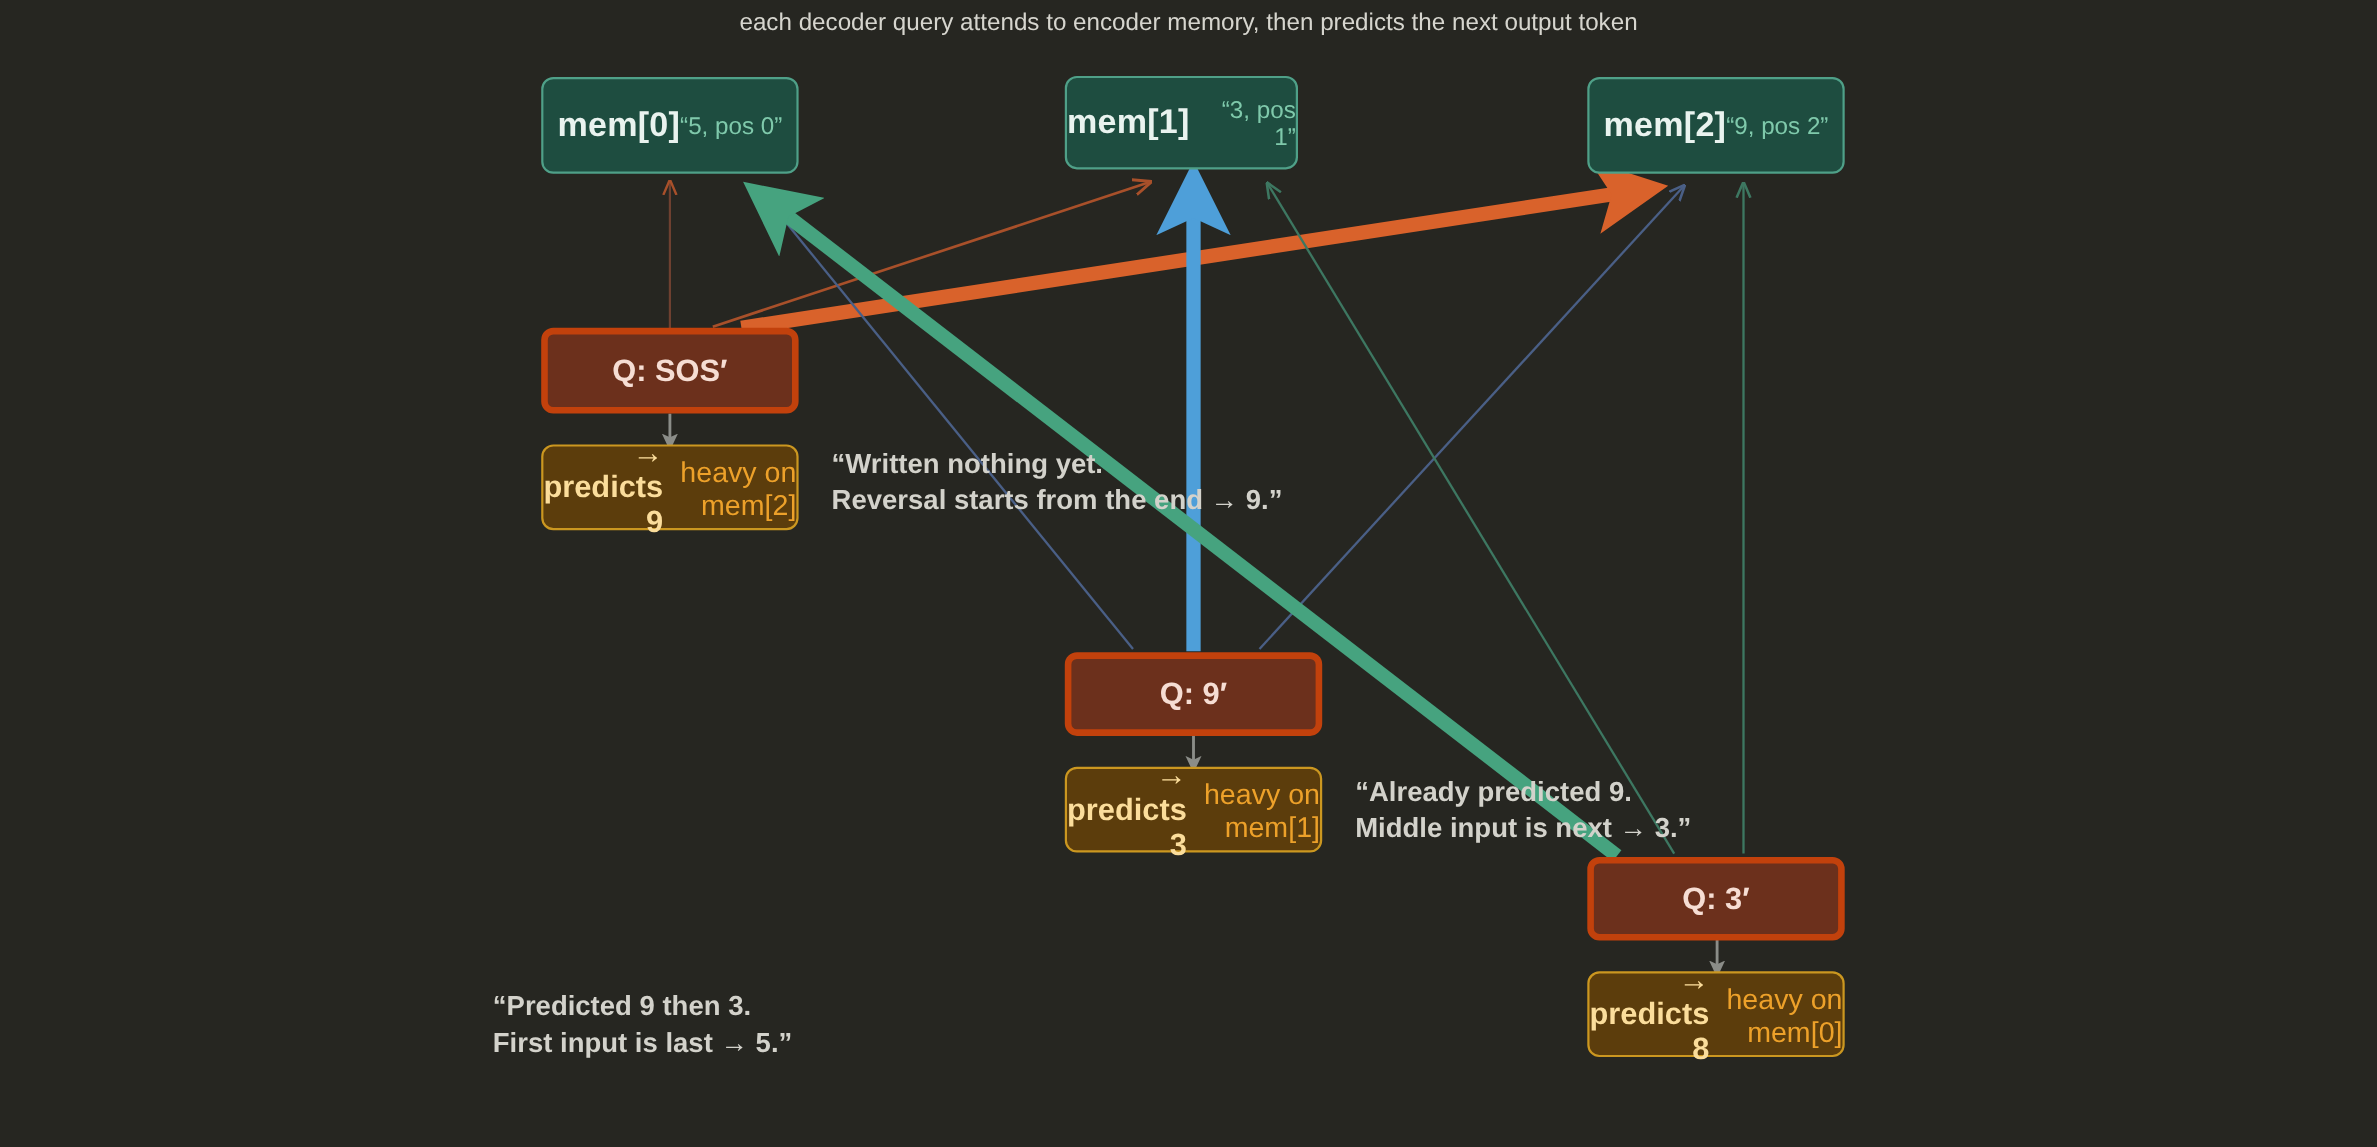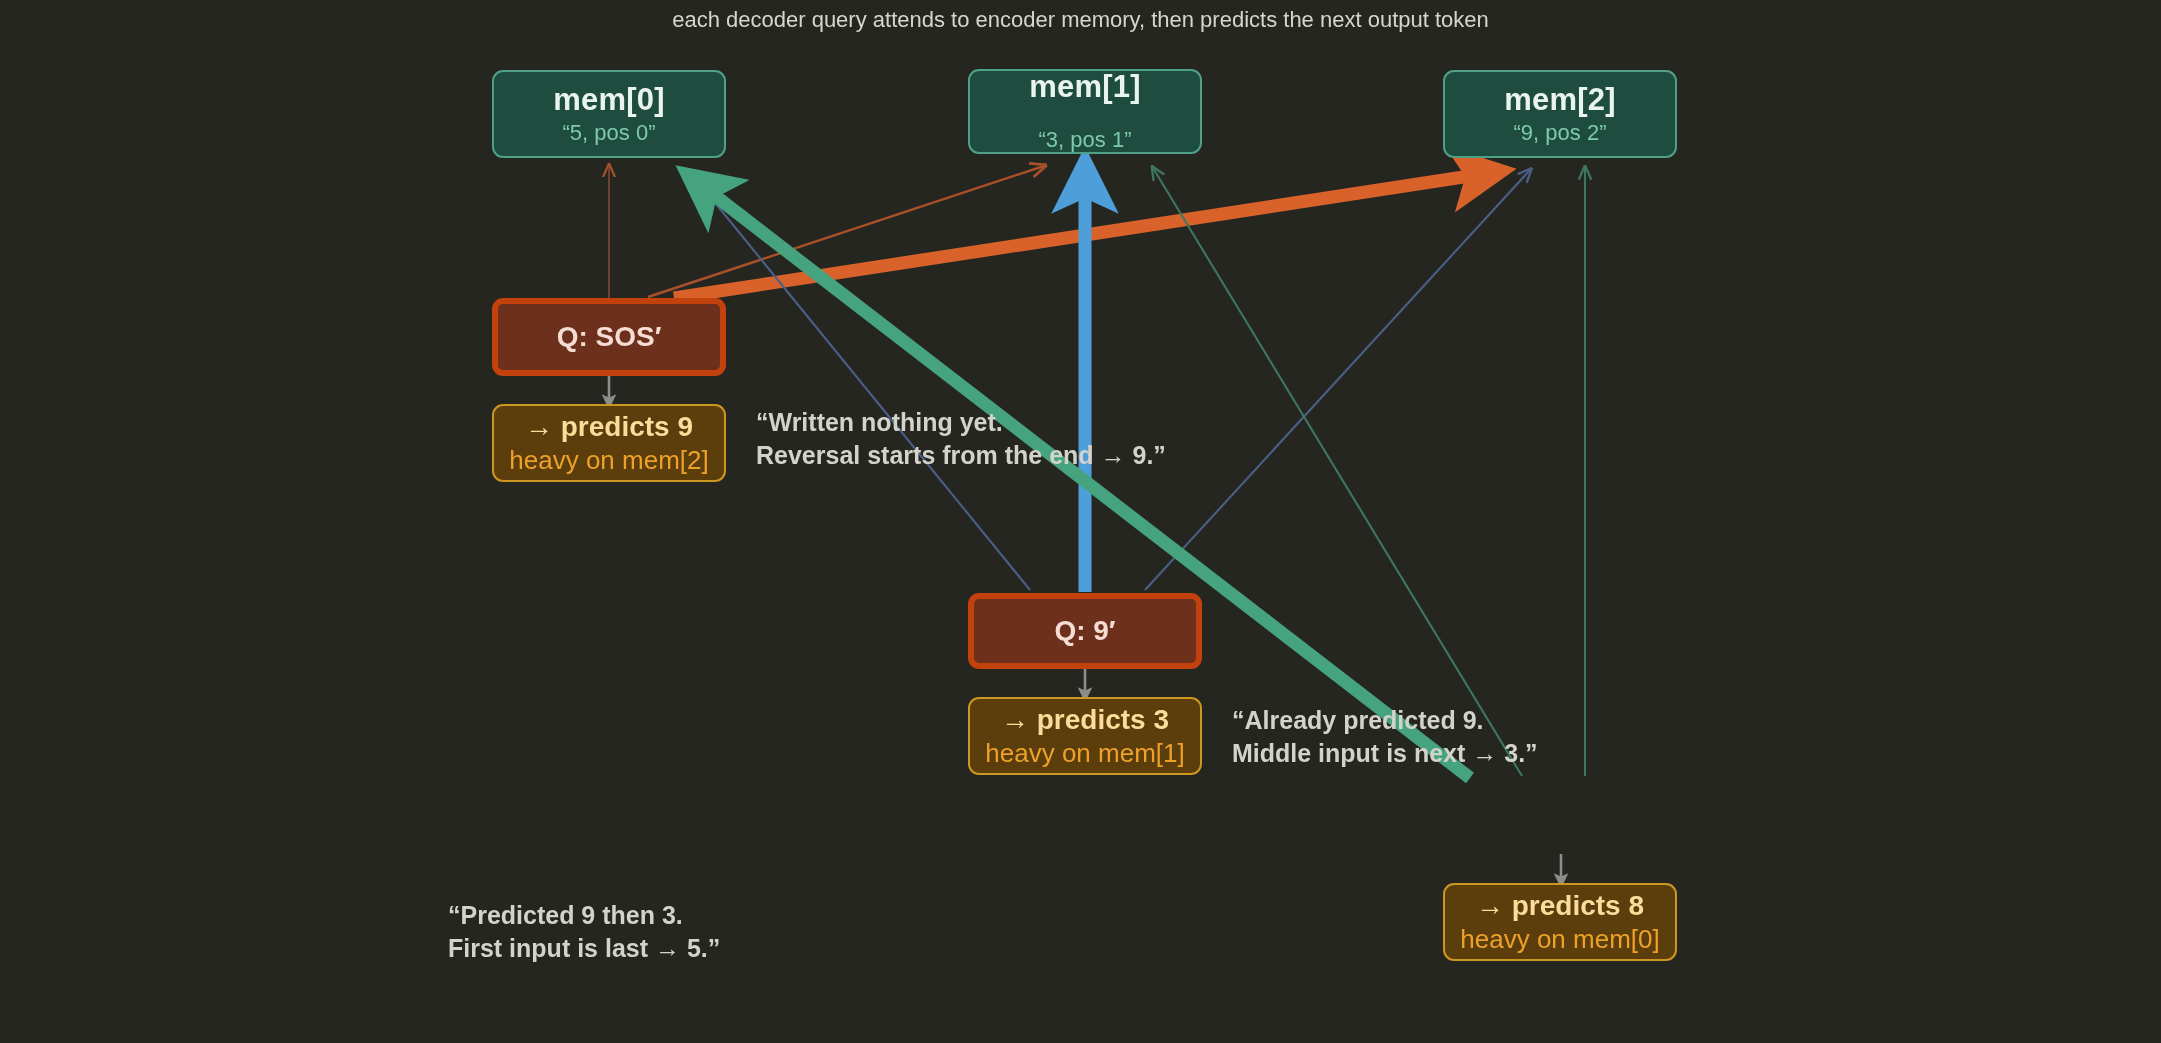--- a/index.html
+++ b/index.html
@@ -6,22 +6,22 @@
   html,body{margin:0;padding:0;background:#262621;}
   body{
     width:2161px;height:1043px;overflow:hidden;
     font-family:"Liberation Sans","DejaVu Sans",sans-serif;
     position:relative;
   }
   #stage{position:absolute;left:0;top:0;width:2161px;height:1043px;}
   svg#wires{position:absolute;left:0;top:0;width:2161px;height:1043px;pointer-events:none;}
 
   .node{position:absolute;box-sizing:border-box;border-radius:11px;
-        display:flex;flex-direction:column;align-items:center;justify-content:center;
-        text-align:left;line-height:1.12;}
+        display:flex;flex-direction:row;align-items:center;justify-content:center;
+        text-align:right;line-height:1.12;}
 
   
   .mem{background:#1e4d40;border:2px solid #4fa088;}
   .mem .t1{color:#e9f3ef;font-size:31px;font-weight:bold;letter-spacing:.2px;}
   .mem .t2{color:#7fc9ab;font-size:22px;margin-top:3px;}
 
   
   .qry{background:#6c301c;border:6px solid #c2410c;}
   .qry .t1{color:#f6ddd3;font-size:28px;font-weight:bold;}
 
@@ -81,21 +81,21 @@
     <line x1="1561" y1="854" x2="1561" y2="881" stroke="#8b8d88" stroke-width="2.6" marker-end="url(#ah-grey)"></line>
   </svg>
 
   <div id="title">each decoder query attends to encoder memory, then predicts the next output token</div>
 
   <div class="node mem" style="left:492px;top:70px;width:234px;height:88px;">
     <div class="t1">mem[0]</div>
     <div class="t2">“5, pos 0”</div>
   </div>
 
-  <div class="node mem" style="left:968px;top:69px;width:234px;height:85px;gap:20px;">
+  <div class="node mem" style="left:968px;top:69px;width:212px;height:85px;gap:20px;">
     <div class="t1">mem[1]</div>
     <div class="t2">“3, pos 1”</div>
   </div>
 
   <div class="node mem" style="left:1443px;top:70px;width:234px;height:88px;">
     <div class="t1">mem[2]</div>
     <div class="t2">“9, pos 2”</div>
   </div>
 
   <div class="node qry" style="left:492px;top:298px;width:234px;height:78px;">
@@ -115,20 +115,23 @@
   </div>
 
   <div class="node pred" style="left:968px;top:697px;width:234px;height:78px;">
     <div class="t1">→ predicts 3</div>
     <div class="t2">heavy on mem[1]</div>
   </div>
 
   <div class="caption" style="left:1232px;top:704px;">“Already predicted 9.
 Middle input is next → 3.”</div>
 
+  <div class="node qry" style="left:1443px;top:779px;width:234px;height:76px;">
+    <div class="t1">Q: 3′</div>
+  </div>
 
   <div class="node pred" style="left:1443px;top:883px;width:234px;height:78px;">
     <div class="t1">→ predicts 8</div>
     <div class="t2">heavy on mem[0]</div>
   </div>
 
   <div class="caption" style="left:448px;top:899px;">“Predicted 9 then 3.
 First input is last → 5.”</div>
 
 </div>

